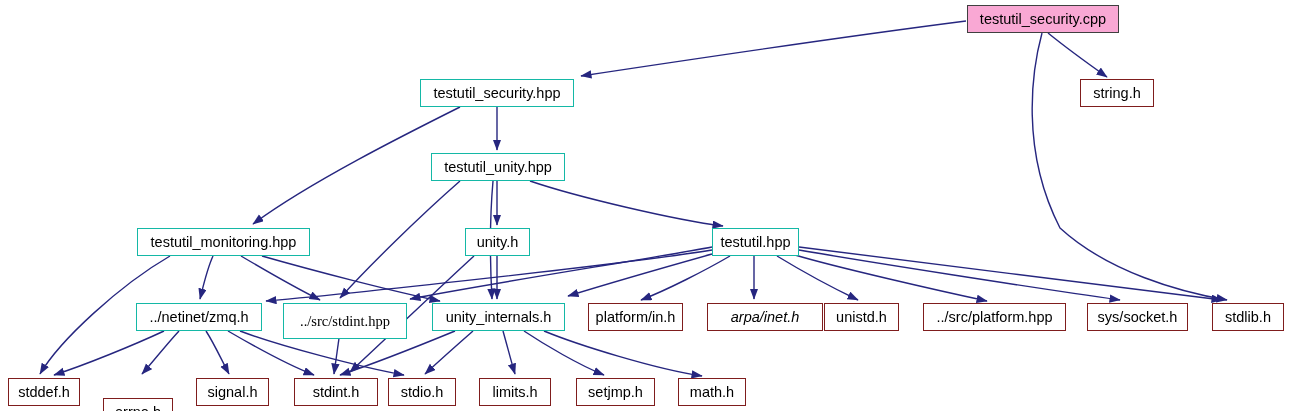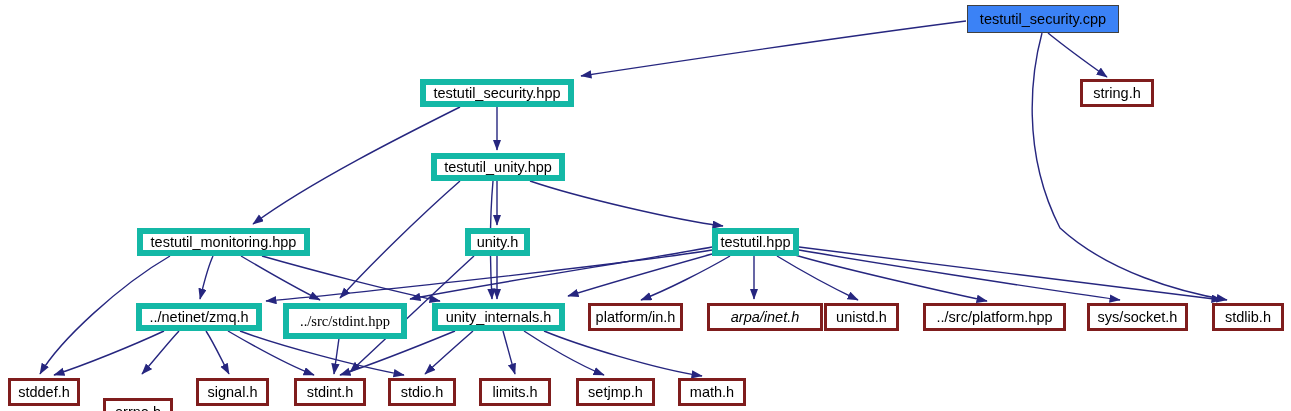--- a/index.html
+++ b/index.html
@@ -22,32 +22,32 @@
     width: 1291px;
     height: 411px;
   }
   .node-box {
     position: absolute;
     box-sizing: border-box;
     display: flex;
     align-items: center;
     justify-content: center;
     background: #ffffff;
-    border: 3px solid #7f1d1d;
+    border: 1px solid #7f1d1d;
     color: #000000;
     font-size: 14.5px;
     line-height: 1;
     white-space: nowrap;
     letter-spacing: 0px;
   }
   .node-box.project {
-    border: 6px solid #14b8a6;
+    border: 1px solid #14b8a6;
   }
   .node-box.current {
-    background: #3b82f6;
+    background: #f9a8d4;
     border: 1px solid #404040;
   }
   .node-label {
     pointer-events: none;
   }
 </style>
 </head>
 <body>
 
 <div id="graph-root">
@@ -146,21 +146,21 @@
       </div>
       <div class="node-box" style="left: 8px; top: 378px; width: 72px; height: 28px;">
         <span class="node-label">stddef.h</span>
       </div>
       <div class="node-box" style="left: 103px; top: 378px; width: 70px; height: 28px; margin-top: 20px;">
         <span class="node-label">errno.h</span>
       </div>
       <div class="node-box" style="left: 196px; top: 378px; width: 73px; height: 28px;">
         <span class="node-label">signal.h</span>
       </div>
-      <div class="node-box" style="left: 294px; top: 378px; width: 72px; height: 28px;">
+      <div class="node-box" style="left: 294px; top: 378px; width: 84px; height: 28px;">
         <span class="node-label">stdint.h</span>
       </div>
       <div class="node-box" style="left: 388px; top: 378px; width: 68px; height: 28px;">
         <span class="node-label">stdio.h</span>
       </div>
       <div class="node-box" style="left: 479px; top: 378px; width: 72px; height: 28px;">
         <span class="node-label">limits.h</span>
       </div>
       <div class="node-box" style="left: 576px; top: 378px; width: 79px; height: 28px;">
         <span class="node-label">setjmp.h</span>

